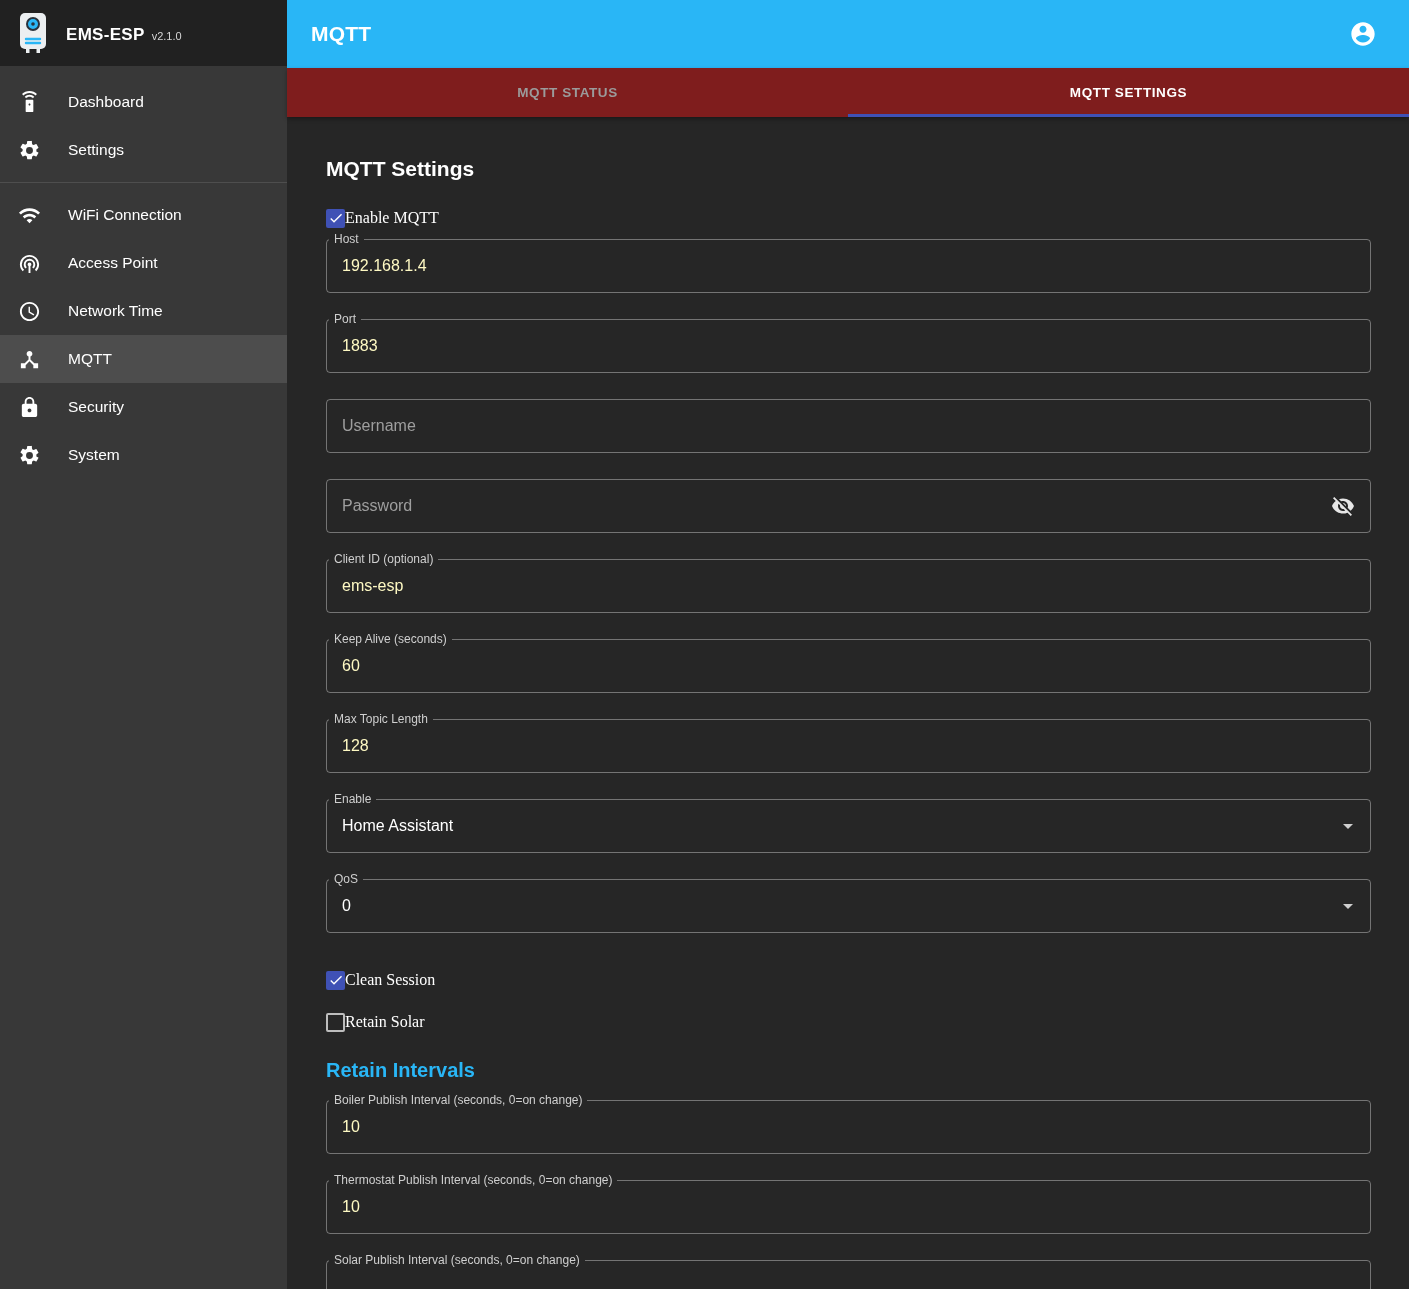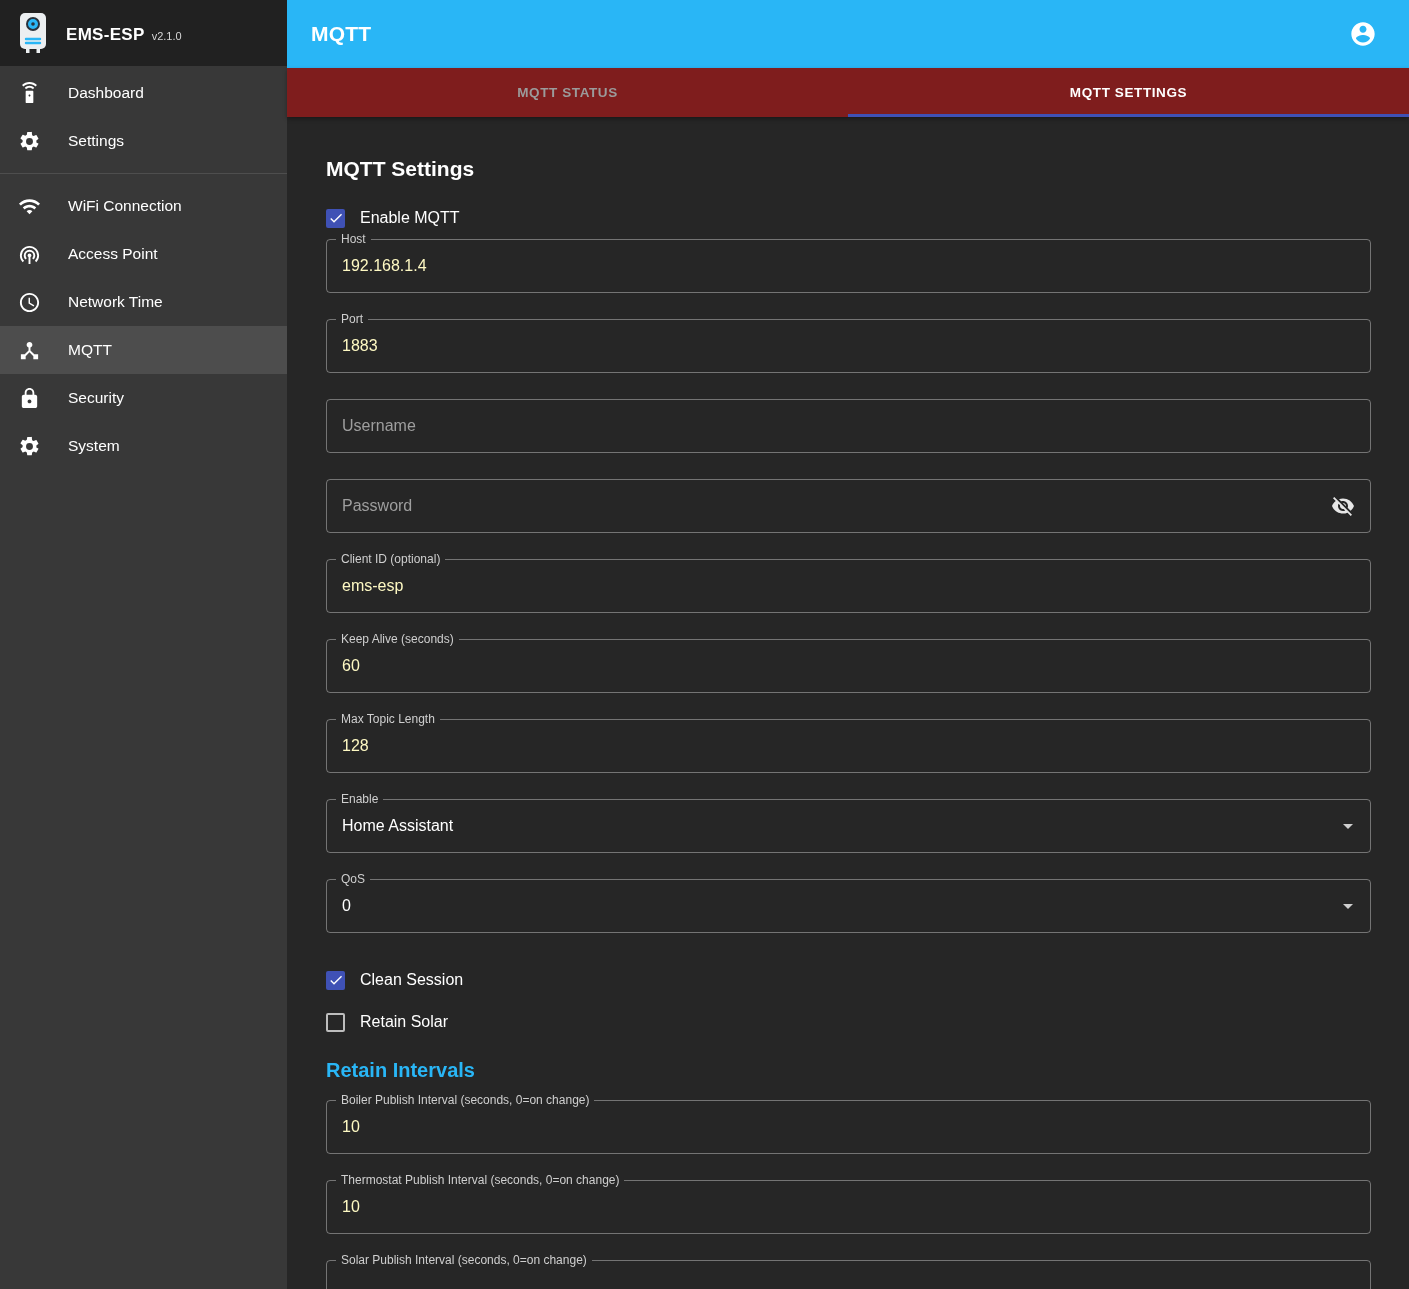--- a/index.html
+++ b/index.html
@@ -19,21 +19,21 @@
   }
   .app{display:flex;width:100%;height:100%;}
 
   
   .sidebar{width:287px;flex:none;background:var(--sidebar-bg);display:flex;flex-direction:column;}
   .logo-area{height:66px;background:#212121;display:flex;align-items:center;padding:0 14px;gap:14px;flex:none;}
   .logo-box{width:38px;height:46px;display:flex;align-items:center;justify-content:center;}
   .brand{display:flex;align-items:baseline;gap:7px;}
   .app-name{font-size:17px;font-weight:bold;letter-spacing:.3px;}
   .app-version{font-size:11px;color:#d6d6d6;margin-top:8px;}
-  .nav{padding:3px 0 0;}
+  .nav{padding:12px 0 0;}
   .nav-item{height:48px;display:flex;align-items:center;padding:0 17px;gap:27px;cursor:pointer;}
   .nav-item.selected{background:#4d4d4d;}
   .nav-icon{width:24px;height:24px;flex:none;display:flex;align-items:center;justify-content:center;}
   .nav-icon svg{width:23px;height:23px;fill:#fff;}
   .nav-label{font-size:15.5px;color:#fff;}
   .nav-divider{height:1px;background:#4e4e4e;margin:8px 0;}
 
   
   .main{flex:1;display:flex;flex-direction:column;min-width:0;}
   .appbar{height:68px;flex:none;background:var(--appbar);display:flex;align-items:center;padding:0 24px;}
@@ -42,30 +42,30 @@
   .account-button svg{width:28px;height:28px;fill:#fff;}
 
   .tabbar{height:49px;flex:none;background:#7f1d1d;display:flex;box-shadow:0 2px 4px rgba(0,0,0,.35);position:relative;z-index:2;text-align:center;}
   .tab{flex:1;display:flex;align-items:center;justify-content:center;font-size:13.5px;font-weight:bold;letter-spacing:.6px;color:#9b9b9b;cursor:pointer;}
   .tab.active{color:#fff;box-shadow:inset 0 -3px 0 var(--selection);}
 
   .content{flex:1;padding:40px 38px 0 39px;overflow:hidden;background:var(--content-bg);}
   .form-title{font-size:21px;font-weight:bold;margin:0 0 16px;color:#fff;}
   .section-title{font-size:20px;font-weight:bold;margin:16px 0 18px;color:var(--accent);}
 
-  .check-row{display:flex;align-items:center;gap:15px;height:42px;cursor:pointer;}
+  .check-row{display:flex;align-items:center;gap:0;height:42px;cursor:pointer;font-family:Liberation Serif, serif;}
   .checkbox{width:19px;height:19px;border-radius:2px;flex:none;display:flex;align-items:center;justify-content:center;}
   .checkbox.unchecked{border:2px solid #bdbdbd;background:transparent;}
   .checkbox.checked{background:var(--selection);}
   .checkbox svg{width:16px;height:16px;}
   .check-label{font-size:16px;color:#fff;}
 
   .field{position:relative;height:54px;border:1px solid rgba(255,255,255,.36);border-radius:4px;margin-bottom:26px;display:flex;align-items:center;padding:0 15px;cursor:text;}
   .field.last{margin-bottom:0;}
-  .float-label{position:absolute;top:-8px;left:9px;background:var(--content-bg);padding:0 5px;font-size:12px;color:#cfcfcf;white-space:nowrap;}
+  .float-label{position:absolute;top:-8px;left:2px;background:var(--content-bg);padding:0 5px;font-size:12px;color:#cfcfcf;white-space:nowrap;}
   .field-input{background:transparent;border:none;outline:none;color:#fef9c3;font-size:16px;width:100%;font-family:"Liberation Sans",sans-serif;padding:0;}
   .field-input::placeholder{color:#9e9e9e;opacity:1;}
   .select{cursor:pointer;}
   .select-value{font-size:16px;color:#fff;flex:1;}
   .dropdown-arrow{position:absolute;right:10px;top:50%;transform:translateY(-50%);width:24px;height:24px;}
   .eye-button{position:absolute;right:8px;top:50%;transform:translateY(-50%);width:38px;height:38px;border:none;background:transparent;display:flex;align-items:center;justify-content:center;cursor:pointer;border-radius:50%;}
   .eye-button svg{width:24px;height:24px;fill:#e6e6e6;}
 </style>
 </head>
 <body>

